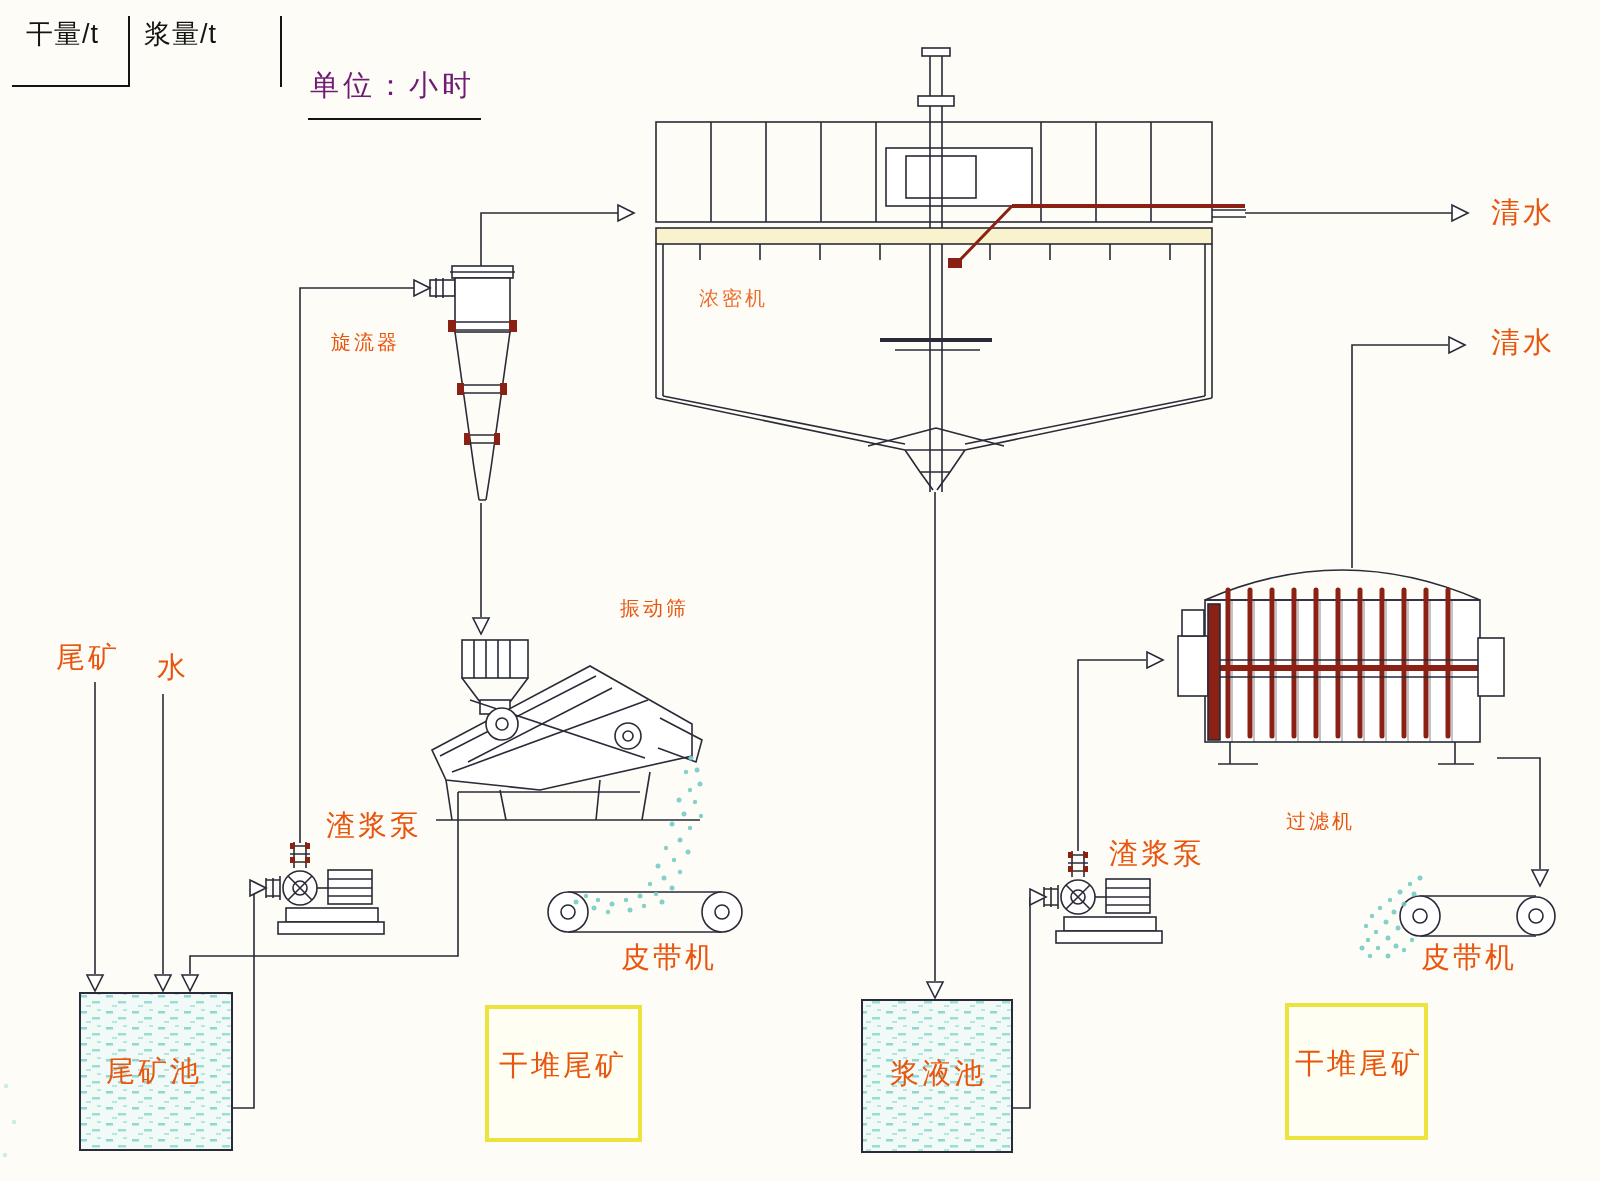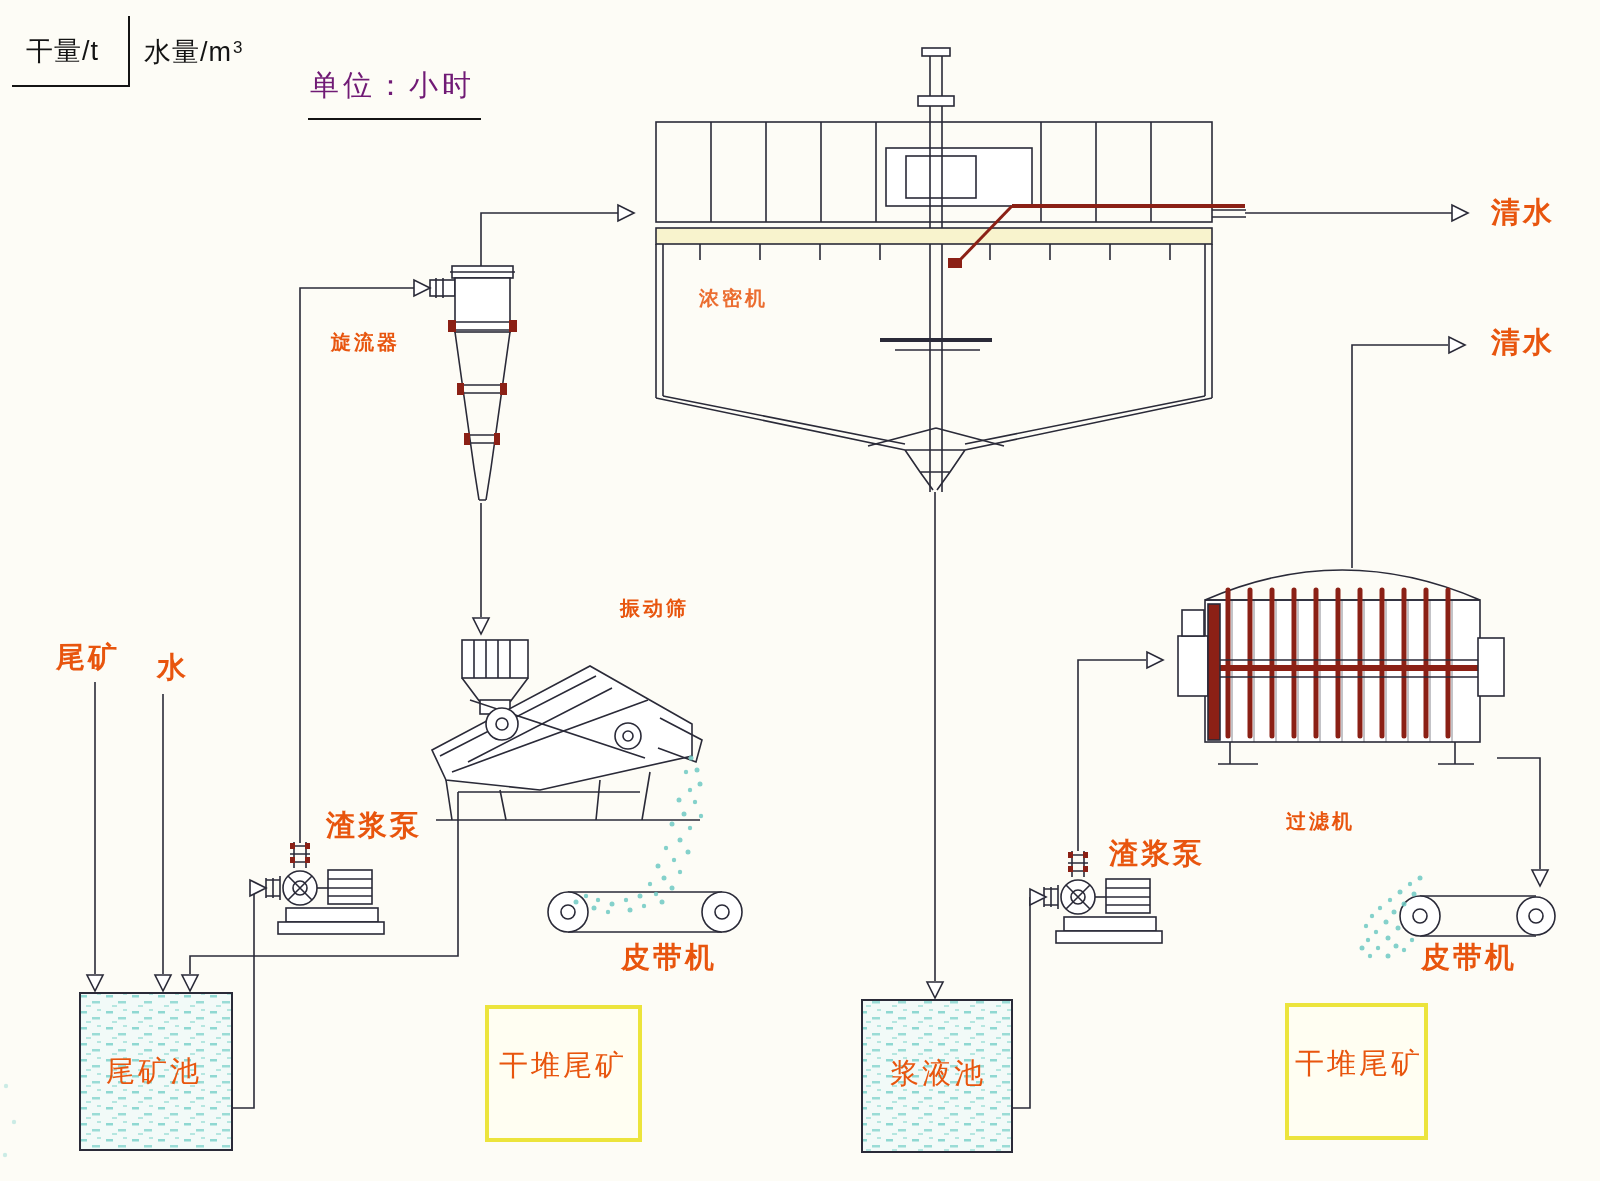--- a/index.html
+++ b/index.html
@@ -1,23 +1,23 @@
 <!DOCTYPE html>
 <html><head>
 <meta charset="utf-8">
 <style>
   *{margin:0;padding:0;box-sizing:border-box}
   html,body{width:1600px;height:1181px}
   body{position:relative;background:#fdfcf6;font-family:"Liberation Sans","DejaVu Sans",sans-serif;overflow:hidden}
   svg.art{position:absolute;left:0;top:0;display:block}
-  .lbl{position:absolute;color:#e8550e;letter-spacing:3px;white-space:nowrap;font-weight:700;line-height:1.1}
+  .lbl{position:absolute;color:#e8550e;letter-spacing:3px;white-space:nowrap;font-weight:400;line-height:1.1}
   .lbl.bold{font-weight:400}
   .fs29{font-size:29px}.fs30{font-size:20px}
   .legend{position:absolute;left:12px;top:16px;display:grid;grid-template-columns:118px 152px;grid-auto-rows:71px;color:#141414}
-  .legend .cell{display:flex;align-items:center;padding-left:14px;font-size:27px;letter-spacing:1px}
+  .legend .cell{display:flex;align-items:flex-start;padding-left:14px;font-size:27px;letter-spacing:1px}
   .legend .tl,.legend .bl{border-right:2.5px solid #141414}
   .legend .tl,.legend .tr{border-bottom:2.5px solid #141414}
   .legend sup{font-size:17px;margin-left:1px;transform:translateY(-4px)}
   .unit{position:absolute;left:308px;top:66px;font-size:29px;color:#701a75;letter-spacing:4px;padding:0 6px 12px 2px;border-bottom:2.5px solid #141414}
 </style>
 </head>
 <body>
 
 <svg class="art" width="1600" height="1181" viewBox="0 0 1600 1181">
   <defs>
@@ -247,23 +247,22 @@
         <circle cx="14" cy="1122" r="2.2"></circle>
         <circle cx="5" cy="1155" r="2.2"></circle>
     </g>
   </g>
 </svg>
 
 <div class="legend">
   <div class="cell tl">
       <span>干量/t</span>
     </div>
-  <div class="cell br">
-      <span>水量/m</span>
-      <sup>3</sup>
+  <div class="cell bl">
+      <span>浆量/t</span>
     </div>
 </div>
 <div class="unit">单位：小时</div>
 
 <div class="lbl fs30" style="left:331px;top:331px">旋流器</div>
 <div class="lbl fs30" style="left:699px;top:287px;opacity:.85">浓密机</div>
 <div class="lbl fs29" style="left:1491px;top:197px">清水</div>
 <div class="lbl fs29" style="left:1491px;top:327px">清水</div>
 <div class="lbl fs30" style="left:620px;top:597px">振动筛</div>
 <div class="lbl fs29" style="left:56px;top:642px">尾矿</div>

